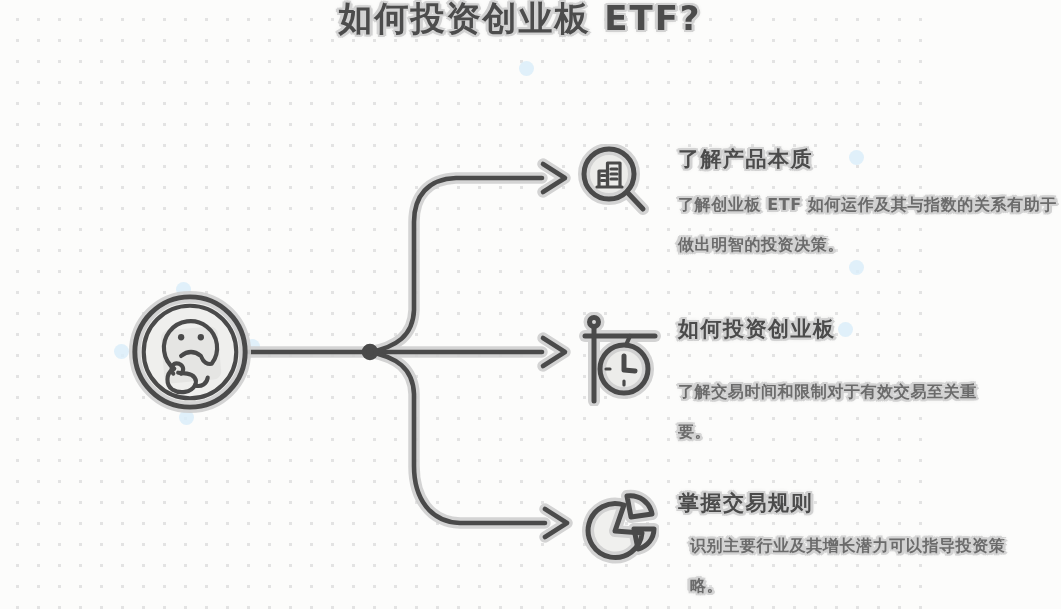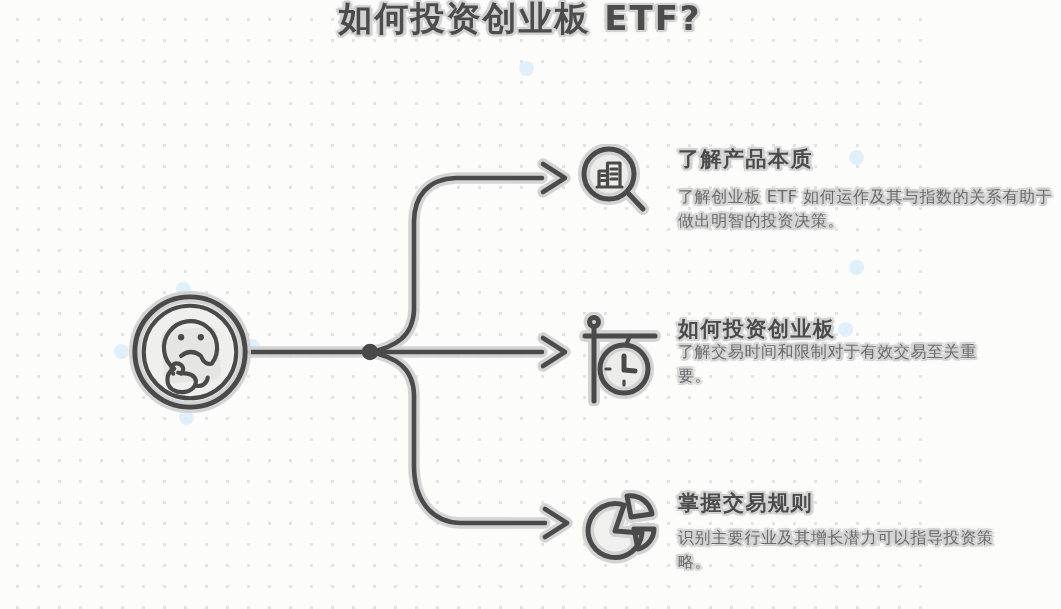--- a/index.html
+++ b/index.html
@@ -53,25 +53,25 @@
     stroke-linecap:round;stroke-linejoin:round;}
   .node-icon .ink-thin{stroke:var(--ink);stroke-width:3.2;fill:none;
     stroke-linecap:round;stroke-linejoin:round;}
   .node-icon .ink-fill{fill:var(--ink);stroke:none;}
   .branch-heading{
     position:absolute;font-size:21px;font-weight:800;
     letter-spacing:1.5px;color:#4b4b4b;z-index:4;white-space:nowrap;text-align:center;
   }
   .branch-body{
     position:absolute;font-size:16px;letter-spacing:.6px;
-    line-height:24px;color:var(--body-text);z-index:4;
+    line-height:40px;color:var(--body-text);z-index:4;font-weight:bold;
   }
   .b1-body{width:382px;}
   .b2-body{width:318px;}
-  .b3-body{width:342px;}
+  .b3-body{width:342px;margin-left:12px;}
 </style>
 </head>
 <body>
 
 <div class="canvas">
 
   <div class="accent-dot" style="left:519px;top:61px"></div>
   <div class="accent-dot" style="left:849px;top:150px"></div>
   <div class="accent-dot" style="left:849px;top:260px"></div>
   <div class="accent-dot" style="left:114px;top:344px"></div>
@@ -153,21 +153,21 @@
       </g>
       <circle class="ink" cx="16" cy="10" r="4.5"></circle>
       <path class="ink" d="M16 15 L16 89"></path>
       <path class="ink" d="M7 24 L77 24"></path>
       <path class="ink-mid" d="M52 24 L48 33"></path>
       <circle class="ink" cx="46" cy="57" r="24"></circle>
       <path class="ink" d="M46 58 L46 44 M46 58 L57 59"></path>
       <path class="ink-thin" d="M28 57 L32 57 M46 73 L46 69"></path>
     </svg>
     <div class="branch-heading halo-text" style="left:678px;top:315px">如何投资创业板</div>
-    <div class="branch-body b2-body halo-text" style="left:678px;top:340px">了解交易时间和限制对于有效交易至关重要。</div>
+    <div class="branch-body b2-body halo-text" style="left:678px;top:372px">了解交易时间和限制对于有效交易至关重要。</div>
   </div>
 
   <div>
     <svg class="node-icon" style="left:579px;top:485px" width="80" height="80" viewBox="0 0 80 80">
       <path d="M36 46 L45 20 A27 27 0 1 0 63 48 Z" fill="#f0f0ee"></path>
       <g class="halo">
         <path d="M36 46 L45 20 A27 27 0 1 0 63 48 Z"></path>
         <path d="M52 32 L48 11 A22 22 0 0 1 73 29 Z"></path>
         <path d="M55 44 L75 44 A21 21 0 0 1 59 64 Z"></path>
       </g>

